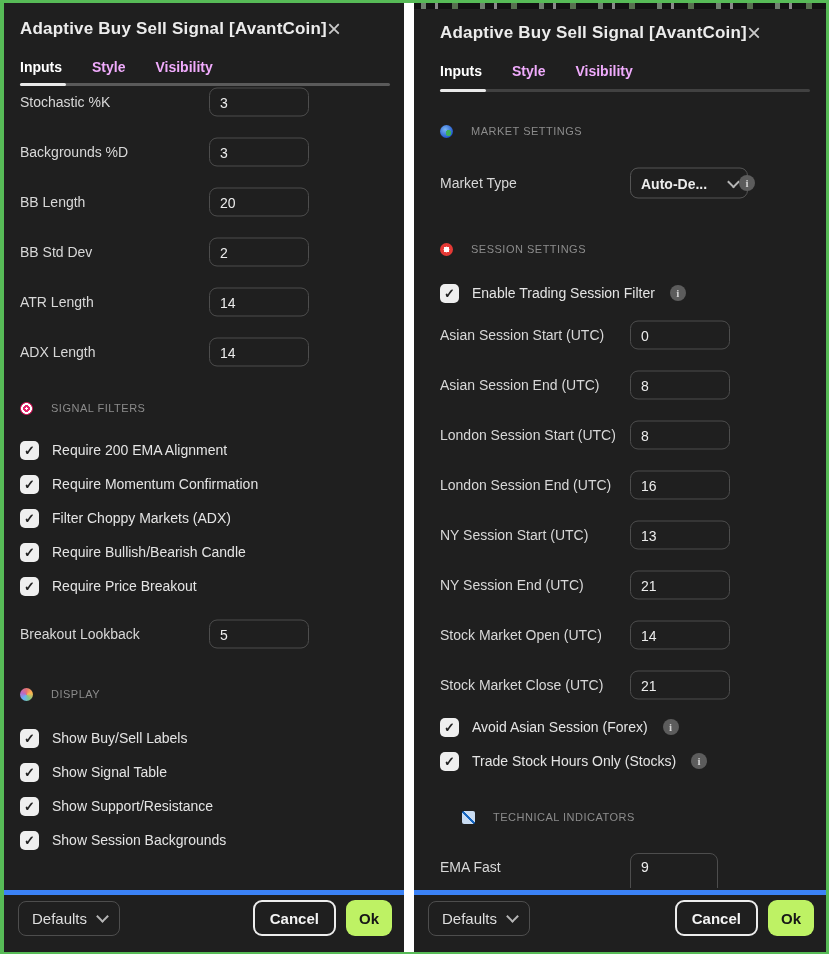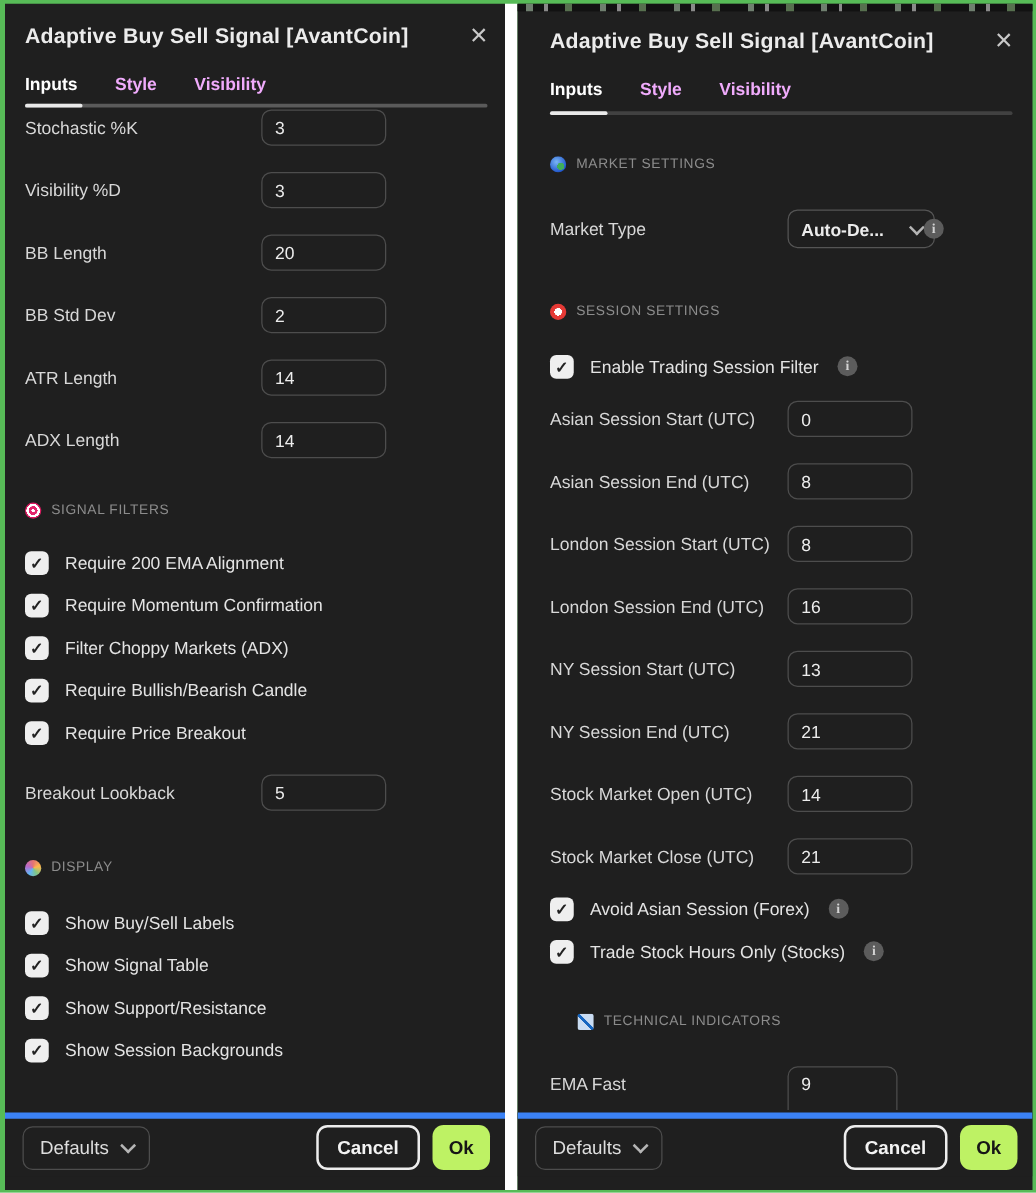--- a/index.html
+++ b/index.html
@@ -3,42 +3,42 @@
 <meta charset="utf-8">
 <style>
   html,body{margin:0;padding:0;}
   body{width:829px;height:954px;font-family:"Liberation Sans",sans-serif;overflow:hidden;}
   .frame{width:829px;height:954px;background:#57bb57;display:flex;box-sizing:border-box;padding:3px 3px 2px 4px;}
   .panel{background:#1f1f1f;height:949px;position:relative;overflow:hidden;box-sizing:border-box;}
   .panel-left{width:400px;}
   .divider{width:10px;background:#ffffff;height:949px;}
   .panel-right{width:412px;}
   .clip-strip{height:6px;background:#121212;background-image:repeating-linear-gradient(90deg,#121212 0 7px,#6f7f6f 7px 12px,#121212 12px 21px,#8a8a8a 21px 24px,#121212 24px 38px,#57704f 38px 44px,#121212 44px 59px);}
-  .title-row{display:flex;align-items:center;justify-content:space-between;padding:16px 14px 0 16px;}
+  .title-row{display:flex;align-items:center;justify-content:flex-start;padding:16px 14px 0 16px;}
   .panel-right .title-row{padding:14px 16px 0 26px;}
   .dlg-title{font-size:17px;font-weight:bold;color:#ececec;letter-spacing:.2px;}
   .close-x{font-size:24px;font-weight:300;color:#c9c9c9;line-height:18px;cursor:pointer;}
   .tabs{display:flex;gap:30px;padding:0 0 0 16px;margin-top:20px;}
   .panel-right .tabs{padding-left:26px;}
   .tab{font-size:14px;font-weight:bold;color:#f0abfc;cursor:pointer;}
   .tab.active{color:#ffffff;}
   .tabline{height:3px;margin:8px 14px 0 16px;background:#5a5a5a;border-radius:2px;position:relative;}
   .panel-right .tabline{margin:10px 16px 0 26px;background:#414141;}
   .tabline .seg{position:absolute;left:0;top:0;height:3px;width:46px;background:#e9e9e9;border-radius:2px;}
   .content{overflow:hidden;position:relative;}
   .panel-left .content{height:796px;}
   .panel-right .content{height:796px;}
   .field-row{height:50px;position:relative;}
   .field-row .flabel{position:absolute;left:16px;top:50%;transform:translateY(-50%);font-size:14px;color:#d8d8d8;}
   .panel-right .field-row .flabel{left:26px;}
   .finput{position:absolute;left:205px;top:50%;transform:translateY(-50%);width:88px;height:27px;border:1px solid #4d4d4d;border-radius:8px;background:#1f1f1f;color:#ececec;font-size:14px;display:flex;align-items:center;padding-left:10px;}
   .panel-right .finput{left:216px;}
   .field-row.first-clip{margin-top:-9px;}
   .field-row.clip-bottom .finput{top:11px;transform:none;height:52px;align-items:flex-start;padding-top:5px;box-sizing:border-box;}
-  .section-header{display:flex;align-items:center;gap:8px;padding-left:16px;height:18px;}
+  .section-header{display:flex;align-items:center;gap:18px;padding-left:16px;height:18px;}
   .panel-right .section-header{padding-left:26px;}
   .section-header .stext{font-size:11px;color:#8c8c8c;letter-spacing:.5px;}
   .check-row{height:34px;display:flex;align-items:center;gap:13px;padding-left:16px;}
   .panel-right .check-row{padding-left:26px;}
   .checkbox{width:19px;height:19px;border-radius:5px;background:#efefef;color:#222;display:flex;align-items:center;justify-content:center;font-size:13px;font-weight:bold;flex:0 0 auto;cursor:pointer;}
   .clabel{font-size:14px;color:#e4e4e4;}
   .info-icon{width:16px;height:16px;border-radius:50%;background:#5c5c5c;color:#d3d3d3;font-size:11px;font-weight:bold;display:flex;align-items:center;justify-content:center;font-family:"Liberation Serif",serif;flex:0 0 auto;}
   .dropdown{position:absolute;left:216px;top:50%;transform:translateY(-50%);width:118px;height:31px;border:1px solid #555;border-radius:8px;display:flex;align-items:center;justify-content:space-between;padding:0 9px 0 10px;box-sizing:border-box;cursor:pointer;}
   .dropdown .dval{font-size:14px;font-weight:bold;color:#ececec;white-space:nowrap;}
   .chev{width:7px;height:7px;border-left:2px solid #b5b5b5;border-bottom:2px solid #b5b5b5;transform:rotate(-45deg);margin-top:-3px;flex:0 0 auto;}
@@ -74,21 +74,21 @@
       </div>
     <div class="tabline">
         <div class="seg"></div>
       </div>
     <div class="content" id="content-left">
         <div class="field-row first-clip">
           <div class="flabel">Stochastic %K</div>
           <div class="finput">3</div>
         </div>
         <div class="field-row">
-          <div class="flabel">Visibility %D</div>
+          <div class="flabel">Backgrounds %D</div>
           <div class="finput">3</div>
         </div>
         <div class="field-row">
           <div class="flabel">BB Length</div>
           <div class="finput">20</div>
         </div>
         <div class="field-row">
           <div class="flabel">BB Std Dev</div>
           <div class="finput">2</div>
         </div>

